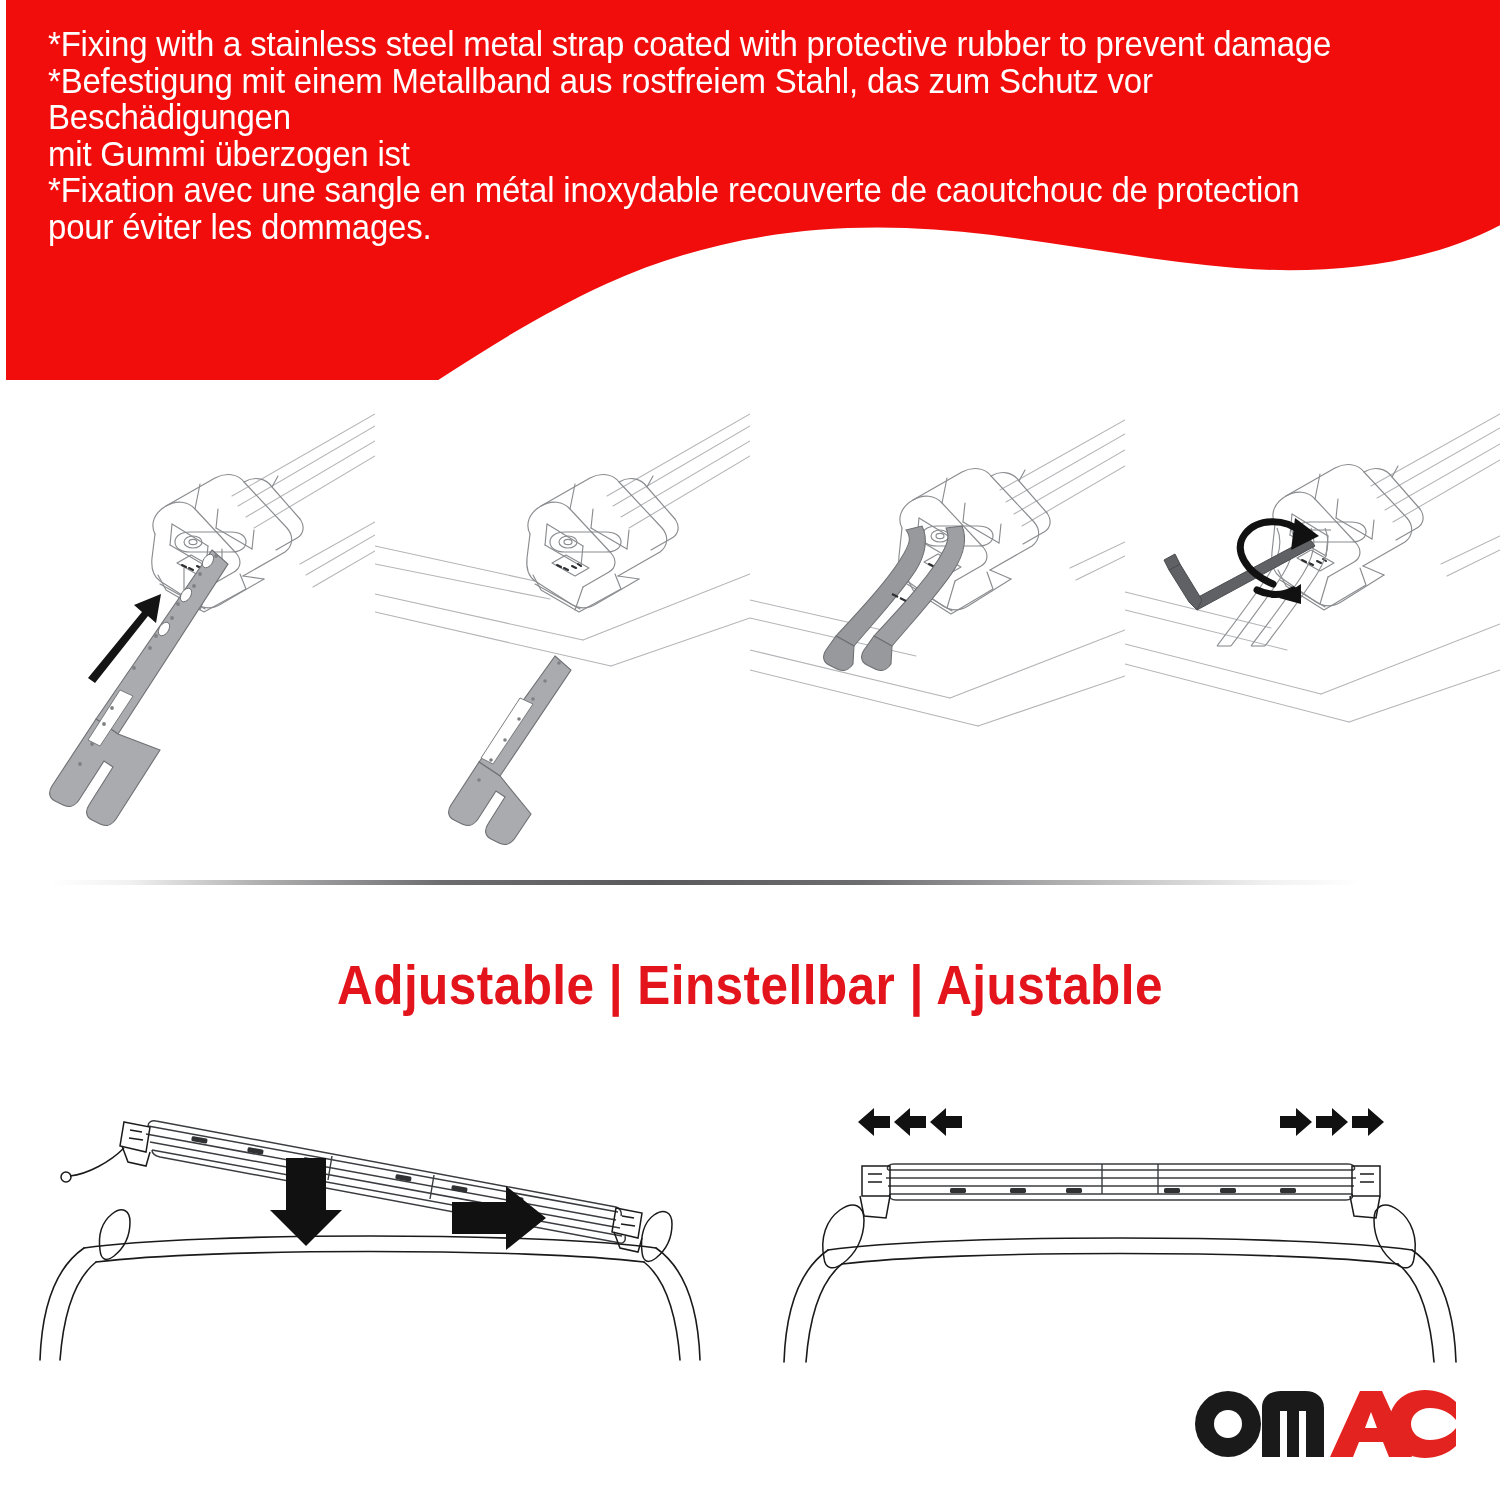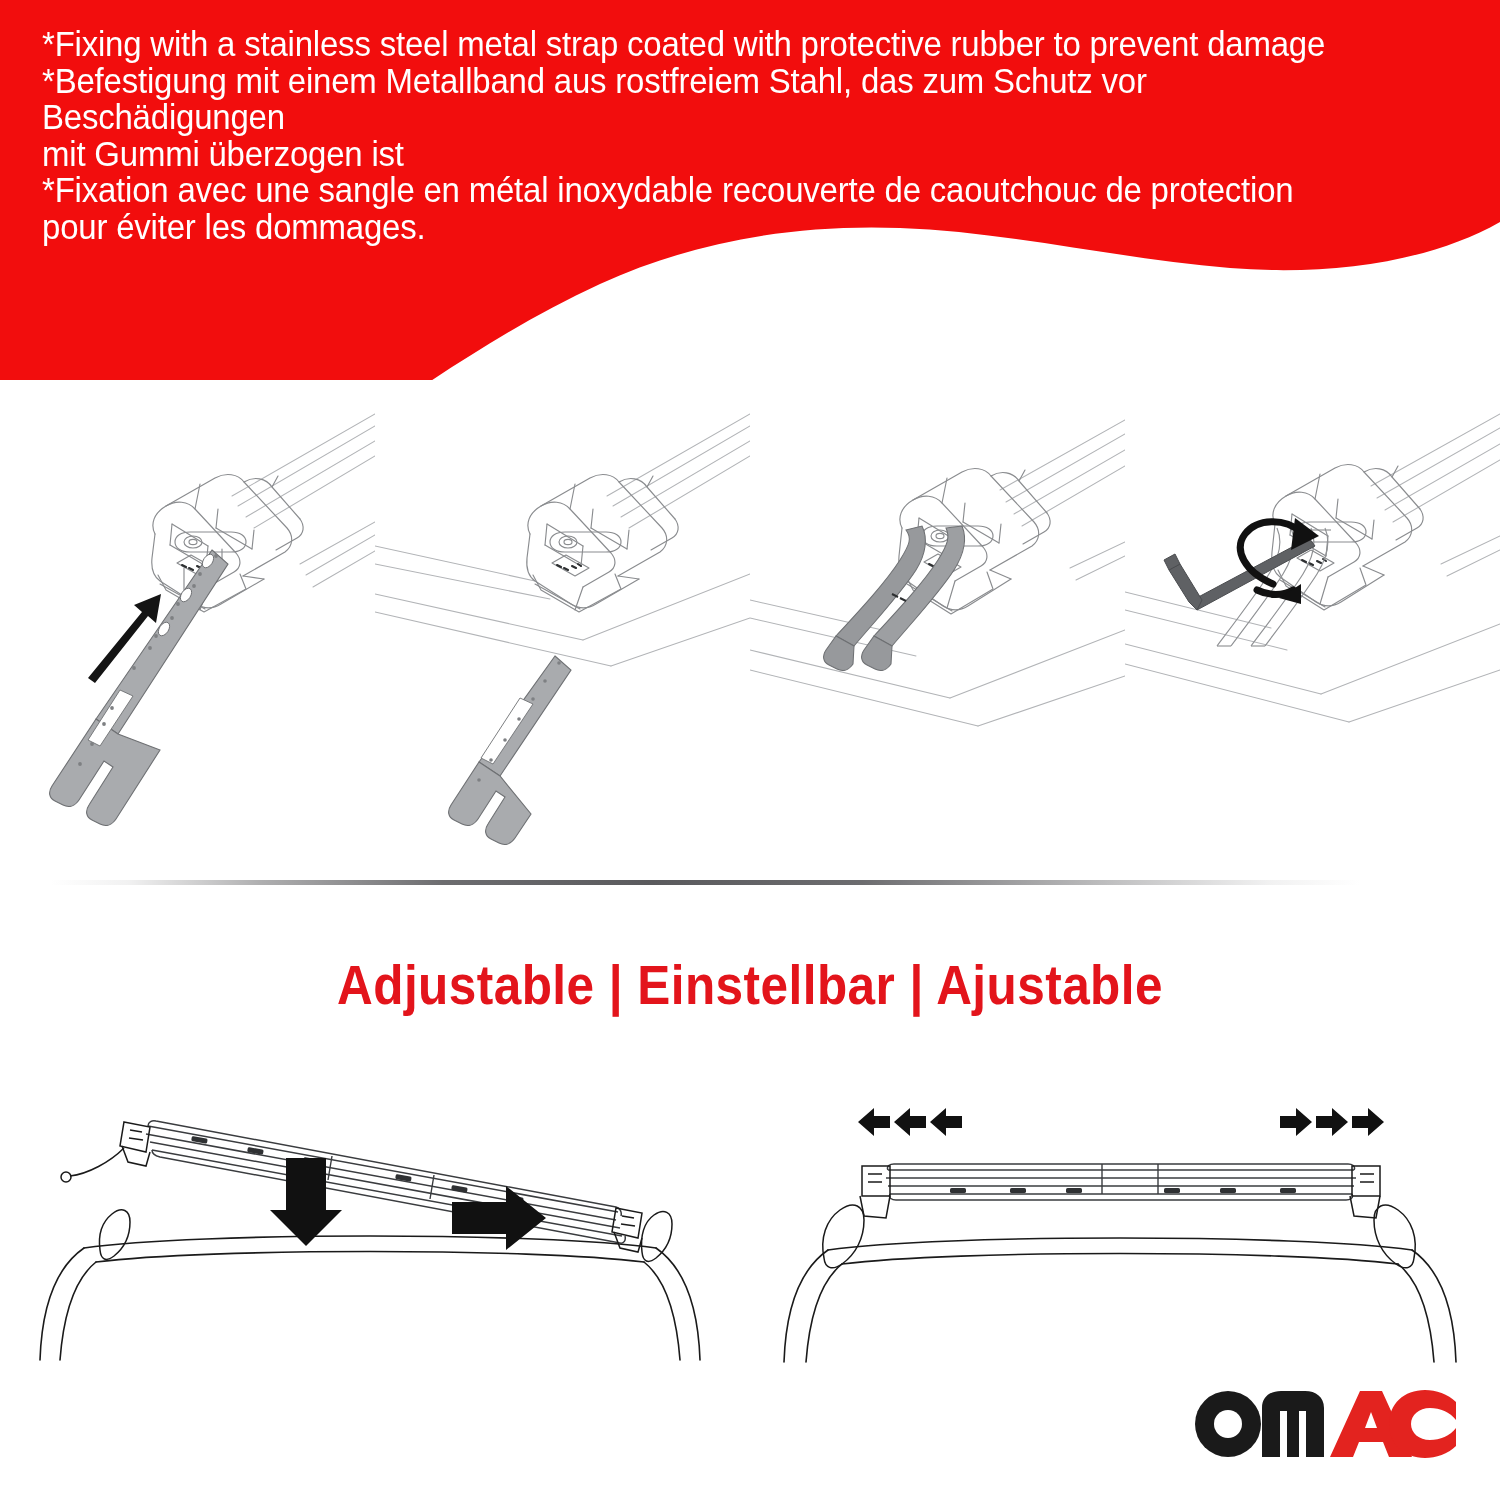--- a/index.html
+++ b/index.html
@@ -11,21 +11,21 @@
     width: 1500px;
     height: 1500px;
     position: relative;
     overflow: hidden;
     font-family: "Liberation Sans", sans-serif;
   }
 
   
   #banner-wrap {
     position: absolute;
-    left: 0; top: 0;
+    left: 6px; top: 0;
     width: 1216px;
     height: 380px;
   }
   #banner-shape {
     position: absolute;
     left: 0; top: 0;
     width: 1500px;
     height: 380px;
   }
   #banner-text {

